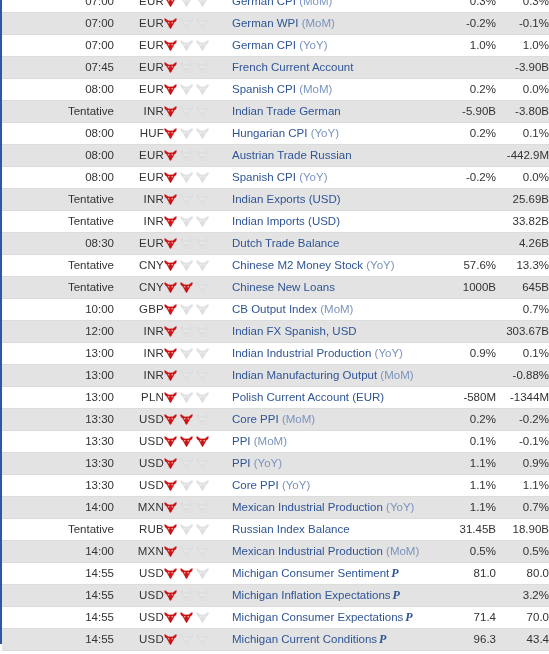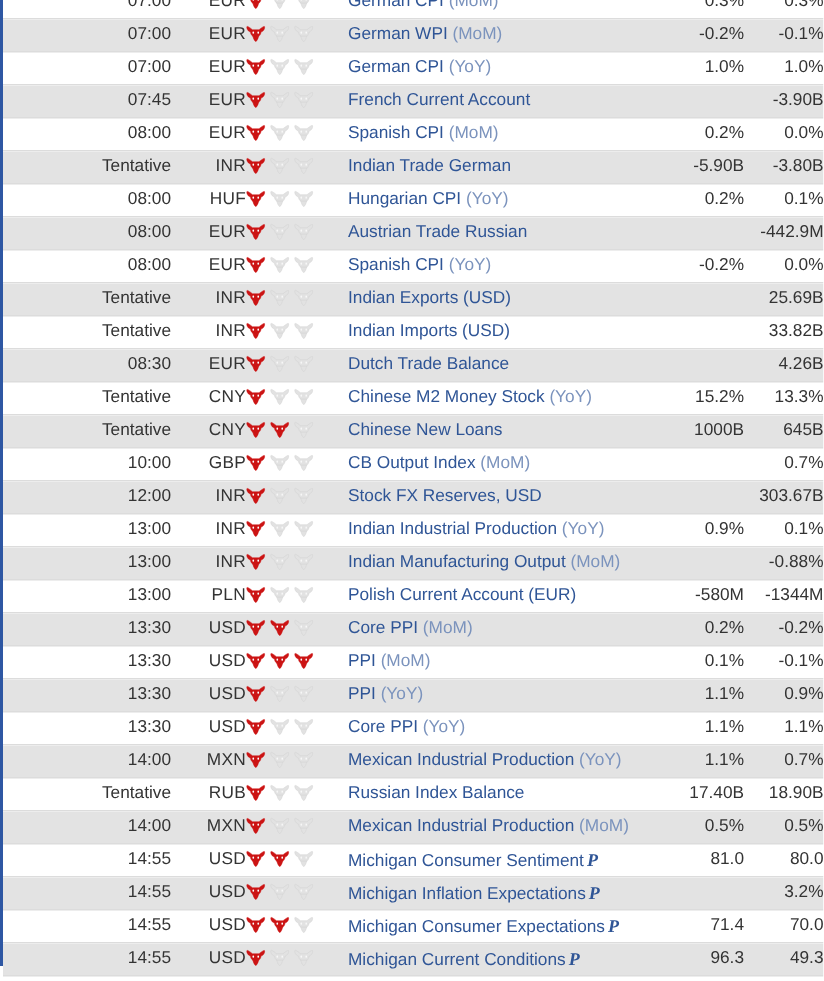--- a/index.html
+++ b/index.html
@@ -352,21 +352,21 @@
                   <path fill="#e2e2e2" stroke="#cfcfcf" stroke-width="0.5" d="M9 14.2 C10 18,11.4 20.6,13 21.6 C14.6 20.6,16 18,17 14.2 Z"></path>
                   <ellipse cx="9.7" cy="9.6" rx="1.15" ry="1.5" fill="#f7f7f7"></ellipse>
                   <ellipse cx="16.3" cy="9.6" rx="1.15" ry="1.5" fill="#f7f7f7"></ellipse>
                 </svg></span><span class="bull"><svg width="13" height="11" viewBox="0 0 26 22" aria-hidden="true">
                   <path fill="#e2e2e2" stroke="#cfcfcf" stroke-width="0.6" d="M1 2 C1 1,2 1,3 1.6 C5 2.6,7 4.2,8.6 5.6 L17.4 5.6 C19 4.2,21 2.6,23 1.6 C24 1,25 1,25 2 C25 4.6,23.6 7.2,21 8.4 L20 8.7 C20 12.5,17 15.5,13 15.5 C9 15.5,6 12.5,6 8.7 L5 8.4 C2.4 7.2,1 4.6,1 2 Z"></path>
                   <path fill="#e2e2e2" stroke="#cfcfcf" stroke-width="0.5" d="M9 14.2 C10 18,11.4 20.6,13 21.6 C14.6 20.6,16 18,17 14.2 Z"></path>
                   <ellipse cx="9.7" cy="9.6" rx="1.15" ry="1.5" fill="#f7f7f7"></ellipse>
                   <ellipse cx="16.3" cy="9.6" rx="1.15" ry="1.5" fill="#f7f7f7"></ellipse>
                 </svg></span></span></td>
           <td class="c-evt"><a class="evt-link" href="#"><span>Chinese M2 Money Stock</span> <span class="evt-qual">(YoY)</span></a></td>
-          <td class="c-act">15.2%</td>
+          <td class="c-act">57.6%</td>
           <td class="c-prev">13.3%</td>
         </tr>
         <tr class="even">
           <td class="c-time">Tentative</td>
           <td class="c-cur">CNY</td>
           <td class="c-imp"><span class="bulls"><span class="bull"><svg width="13" height="11" viewBox="0 0 26 22" aria-hidden="true">
                   <path fill="#cc1414" stroke="#cc1414" stroke-width="0.6" d="M1 2 C1 1,2 1,3 1.6 C5 2.6,7 4.2,8.6 5.6 L17.4 5.6 C19 4.2,21 2.6,23 1.6 C24 1,25 1,25 2 C25 4.6,23.6 7.2,21 8.4 L20 8.7 C20 12.5,17 15.5,13 15.5 C9 15.5,6 12.5,6 8.7 L5 8.4 C2.4 7.2,1 4.6,1 2 Z"></path>
                   <path fill="#cc1414" stroke="#cc1414" stroke-width="0.5" d="M9 14.2 C10 18,11.4 20.6,13 21.6 C14.6 20.6,16 18,17 14.2 Z"></path>
                   <ellipse cx="9.7" cy="9.6" rx="1.15" ry="1.5" fill="#ffffff"></ellipse>
                   <ellipse cx="16.3" cy="9.6" rx="1.15" ry="1.5" fill="#ffffff"></ellipse>
@@ -420,21 +420,21 @@
                   <path fill="#e2e2e2" stroke="#cfcfcf" stroke-width="0.6" d="M1 2 C1 1,2 1,3 1.6 C5 2.6,7 4.2,8.6 5.6 L17.4 5.6 C19 4.2,21 2.6,23 1.6 C24 1,25 1,25 2 C25 4.6,23.6 7.2,21 8.4 L20 8.7 C20 12.5,17 15.5,13 15.5 C9 15.5,6 12.5,6 8.7 L5 8.4 C2.4 7.2,1 4.6,1 2 Z"></path>
                   <path fill="#e2e2e2" stroke="#cfcfcf" stroke-width="0.5" d="M9 14.2 C10 18,11.4 20.6,13 21.6 C14.6 20.6,16 18,17 14.2 Z"></path>
                   <ellipse cx="9.7" cy="9.6" rx="1.15" ry="1.5" fill="#f7f7f7"></ellipse>
                   <ellipse cx="16.3" cy="9.6" rx="1.15" ry="1.5" fill="#f7f7f7"></ellipse>
                 </svg></span><span class="bull"><svg width="13" height="11" viewBox="0 0 26 22" aria-hidden="true">
                   <path fill="#e2e2e2" stroke="#cfcfcf" stroke-width="0.6" d="M1 2 C1 1,2 1,3 1.6 C5 2.6,7 4.2,8.6 5.6 L17.4 5.6 C19 4.2,21 2.6,23 1.6 C24 1,25 1,25 2 C25 4.6,23.6 7.2,21 8.4 L20 8.7 C20 12.5,17 15.5,13 15.5 C9 15.5,6 12.5,6 8.7 L5 8.4 C2.4 7.2,1 4.6,1 2 Z"></path>
                   <path fill="#e2e2e2" stroke="#cfcfcf" stroke-width="0.5" d="M9 14.2 C10 18,11.4 20.6,13 21.6 C14.6 20.6,16 18,17 14.2 Z"></path>
                   <ellipse cx="9.7" cy="9.6" rx="1.15" ry="1.5" fill="#f7f7f7"></ellipse>
                   <ellipse cx="16.3" cy="9.6" rx="1.15" ry="1.5" fill="#f7f7f7"></ellipse>
                 </svg></span></span></td>
-          <td class="c-evt"><a class="evt-link" href="#"><span>Stock FX Reserves, USD</span></a></td>
+          <td class="c-evt"><a class="evt-link" href="#"><span>Indian FX Spanish, USD</span></a></td>
           <td class="c-act"></td>
           <td class="c-prev">303.67B</td>
         </tr>
         <tr class="odd">
           <td class="c-time">13:00</td>
           <td class="c-cur">INR</td>
           <td class="c-imp"><span class="bulls"><span class="bull"><svg width="13" height="11" viewBox="0 0 26 22" aria-hidden="true">
                   <path fill="#cc1414" stroke="#cc1414" stroke-width="0.6" d="M1 2 C1 1,2 1,3 1.6 C5 2.6,7 4.2,8.6 5.6 L17.4 5.6 C19 4.2,21 2.6,23 1.6 C24 1,25 1,25 2 C25 4.6,23.6 7.2,21 8.4 L20 8.7 C20 12.5,17 15.5,13 15.5 C9 15.5,6 12.5,6 8.7 L5 8.4 C2.4 7.2,1 4.6,1 2 Z"></path>
                   <path fill="#cc1414" stroke="#cc1414" stroke-width="0.5" d="M9 14.2 C10 18,11.4 20.6,13 21.6 C14.6 20.6,16 18,17 14.2 Z"></path>
                   <ellipse cx="9.7" cy="9.6" rx="1.15" ry="1.5" fill="#ffffff"></ellipse>
@@ -628,21 +628,21 @@
                   <path fill="#e2e2e2" stroke="#cfcfcf" stroke-width="0.5" d="M9 14.2 C10 18,11.4 20.6,13 21.6 C14.6 20.6,16 18,17 14.2 Z"></path>
                   <ellipse cx="9.7" cy="9.6" rx="1.15" ry="1.5" fill="#f7f7f7"></ellipse>
                   <ellipse cx="16.3" cy="9.6" rx="1.15" ry="1.5" fill="#f7f7f7"></ellipse>
                 </svg></span><span class="bull"><svg width="13" height="11" viewBox="0 0 26 22" aria-hidden="true">
                   <path fill="#e2e2e2" stroke="#cfcfcf" stroke-width="0.6" d="M1 2 C1 1,2 1,3 1.6 C5 2.6,7 4.2,8.6 5.6 L17.4 5.6 C19 4.2,21 2.6,23 1.6 C24 1,25 1,25 2 C25 4.6,23.6 7.2,21 8.4 L20 8.7 C20 12.5,17 15.5,13 15.5 C9 15.5,6 12.5,6 8.7 L5 8.4 C2.4 7.2,1 4.6,1 2 Z"></path>
                   <path fill="#e2e2e2" stroke="#cfcfcf" stroke-width="0.5" d="M9 14.2 C10 18,11.4 20.6,13 21.6 C14.6 20.6,16 18,17 14.2 Z"></path>
                   <ellipse cx="9.7" cy="9.6" rx="1.15" ry="1.5" fill="#f7f7f7"></ellipse>
                   <ellipse cx="16.3" cy="9.6" rx="1.15" ry="1.5" fill="#f7f7f7"></ellipse>
                 </svg></span></span></td>
           <td class="c-evt"><a class="evt-link" href="#"><span>Russian Index Balance</span></a></td>
-          <td class="c-act">17.40B</td>
+          <td class="c-act">31.45B</td>
           <td class="c-prev">18.90B</td>
         </tr>
         <tr class="even">
           <td class="c-time">14:00</td>
           <td class="c-cur">MXN</td>
           <td class="c-imp"><span class="bulls"><span class="bull"><svg width="13" height="11" viewBox="0 0 26 22" aria-hidden="true">
                   <path fill="#cc1414" stroke="#cc1414" stroke-width="0.6" d="M1 2 C1 1,2 1,3 1.6 C5 2.6,7 4.2,8.6 5.6 L17.4 5.6 C19 4.2,21 2.6,23 1.6 C24 1,25 1,25 2 C25 4.6,23.6 7.2,21 8.4 L20 8.7 C20 12.5,17 15.5,13 15.5 C9 15.5,6 12.5,6 8.7 L5 8.4 C2.4 7.2,1 4.6,1 2 Z"></path>
                   <path fill="#cc1414" stroke="#cc1414" stroke-width="0.5" d="M9 14.2 C10 18,11.4 20.6,13 21.6 C14.6 20.6,16 18,17 14.2 Z"></path>
                   <ellipse cx="9.7" cy="9.6" rx="1.15" ry="1.5" fill="#ffffff"></ellipse>
                   <ellipse cx="16.3" cy="9.6" rx="1.15" ry="1.5" fill="#ffffff"></ellipse>
@@ -744,21 +744,21 @@
                   <ellipse cx="9.7" cy="9.6" rx="1.15" ry="1.5" fill="#f7f7f7"></ellipse>
                   <ellipse cx="16.3" cy="9.6" rx="1.15" ry="1.5" fill="#f7f7f7"></ellipse>
                 </svg></span><span class="bull"><svg width="13" height="11" viewBox="0 0 26 22" aria-hidden="true">
                   <path fill="#e2e2e2" stroke="#cfcfcf" stroke-width="0.6" d="M1 2 C1 1,2 1,3 1.6 C5 2.6,7 4.2,8.6 5.6 L17.4 5.6 C19 4.2,21 2.6,23 1.6 C24 1,25 1,25 2 C25 4.6,23.6 7.2,21 8.4 L20 8.7 C20 12.5,17 15.5,13 15.5 C9 15.5,6 12.5,6 8.7 L5 8.4 C2.4 7.2,1 4.6,1 2 Z"></path>
                   <path fill="#e2e2e2" stroke="#cfcfcf" stroke-width="0.5" d="M9 14.2 C10 18,11.4 20.6,13 21.6 C14.6 20.6,16 18,17 14.2 Z"></path>
                   <ellipse cx="9.7" cy="9.6" rx="1.15" ry="1.5" fill="#f7f7f7"></ellipse>
                   <ellipse cx="16.3" cy="9.6" rx="1.15" ry="1.5" fill="#f7f7f7"></ellipse>
                 </svg></span></span></td>
           <td class="c-evt"><a class="evt-link" href="#"><span>Michigan Current Conditions</span><span class="evt-p">P</span></a></td>
           <td class="c-act">96.3</td>
-          <td class="c-prev">49.3</td>
+          <td class="c-prev">43.4</td>
         </tr>
         <tr class="odd">
           <td class="c-time">15:30</td>
           <td class="c-cur">USD</td>
           <td class="c-imp"></td>
           <td class="c-evt"></td>
           <td class="c-act"></td>
           <td class="c-prev">3.0%</td>
         </tr>
       </tbody>

